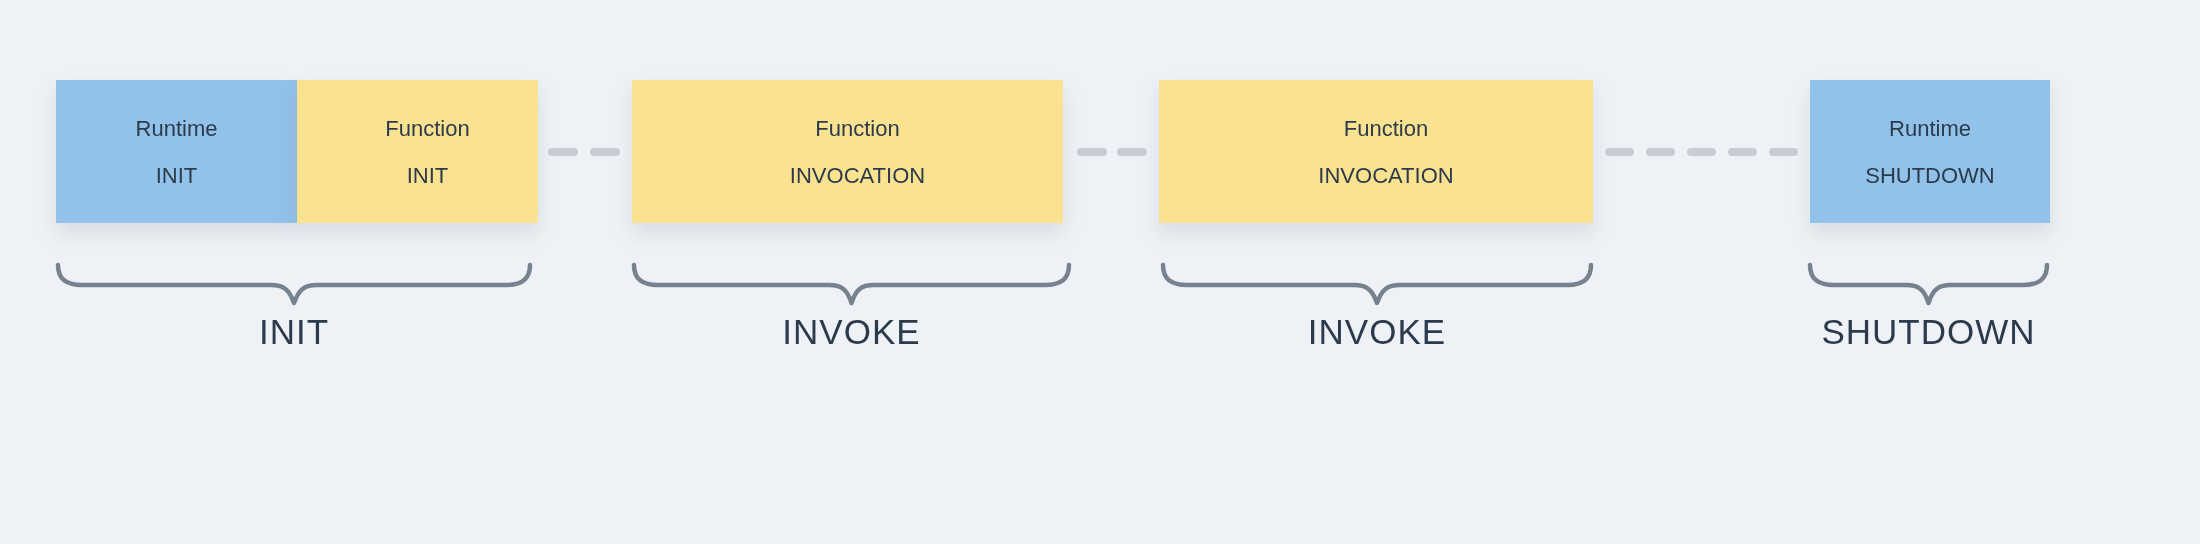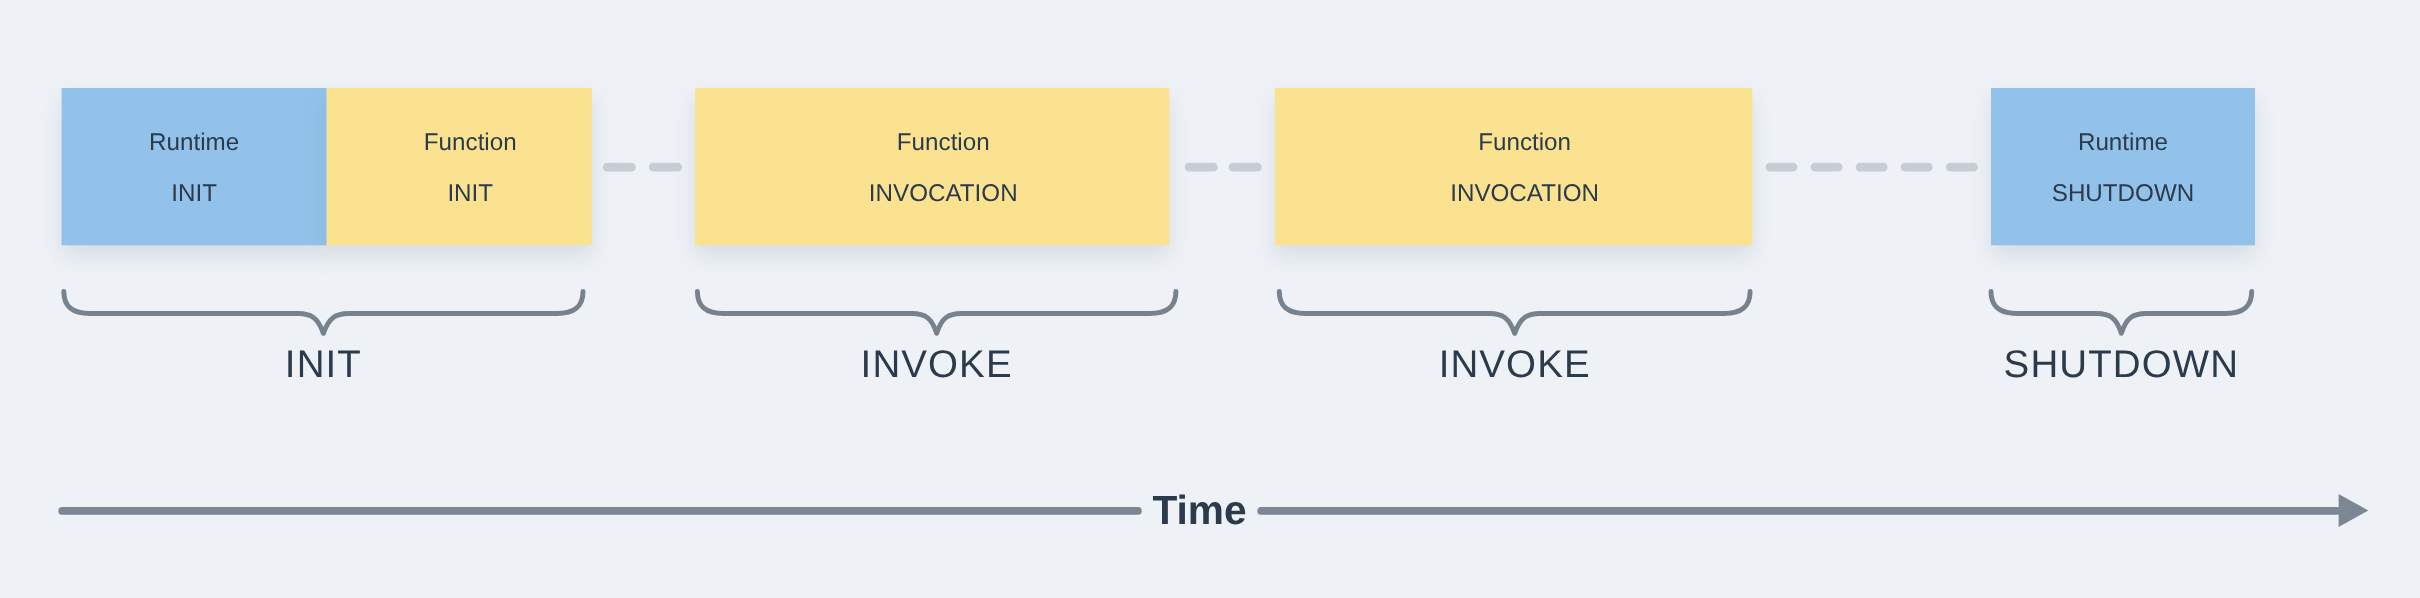--- a/index.html
+++ b/index.html
@@ -132,20 +132,14 @@
   </svg>
   <svg class="brace" style="left:1807px;" width="243" height="48" viewBox="0 0 243 48">
     <path d="M 3 5 C 3 19, 11 25, 27 25 L 99 25 C 111 25, 117 29, 121.5 43 C 126 29, 132 25, 144 25 L 216 25 C 232 25, 240 19, 240 5"></path>
   </svg>
 
   <div class="phase-label" style="left:55px; width:478px;">INIT</div>
   <div class="phase-label" style="left:631px; width:441px;">INVOKE</div>
   <div class="phase-label" style="left:1160px; width:434px;">INVOKE</div>
   <div class="phase-label" style="left:1807px; width:243px;">SHUTDOWN</div>
 
-  <div class="timeline">
-    <span class="tl-line"></span>
-    <span class="tl-label">Time</span>
-    <span class="tl-line"></span>
-    <span class="tl-arrowhead"></span>
-  </div>
 
 </div>
 
 </body></html>

